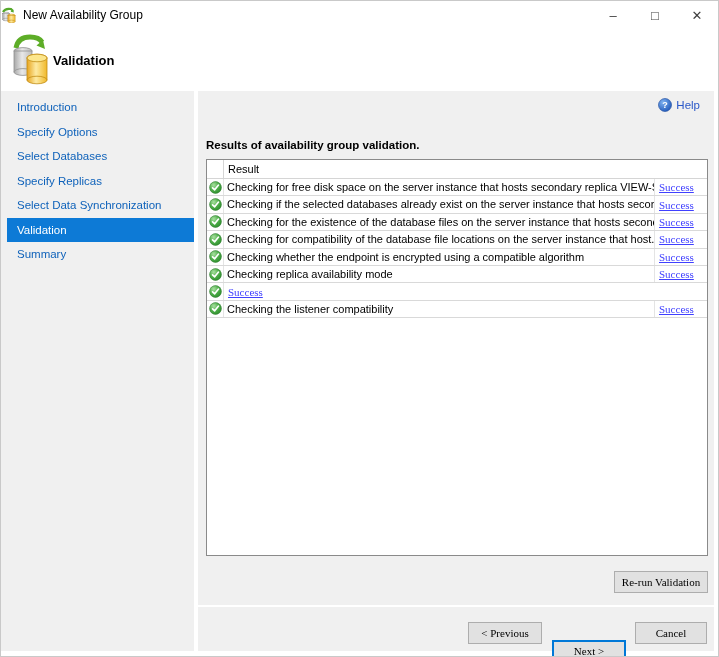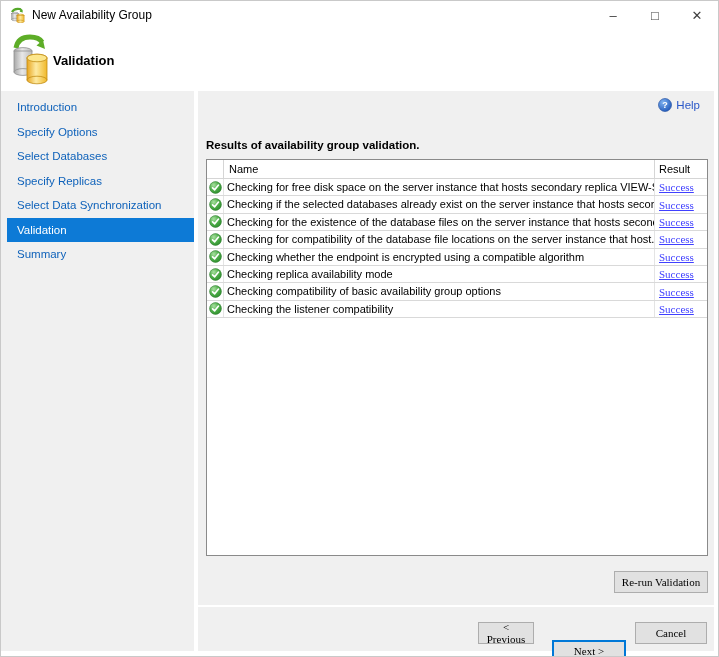--- a/index.html
+++ b/index.html
@@ -4,21 +4,21 @@
 <style>
   * { box-sizing: border-box; }
   html,body { margin:0; padding:0; background:#ffffff; font-family:"Liberation Sans",sans-serif; }
   .window {
     position:relative; width:719px; height:657px; background:#ffffff;
     border:1px solid #c9c9c9; overflow:hidden;
   }
   
   .titlebar {
     position:absolute; top:0; left:0; right:0; height:28px; background:#ffffff;
-    display:flex; align-items:center; padding-left:9px;
+    display:flex; align-items:center; padding-left:0;
   }
   .titlebar-icon { width:16px; height:16px; margin-right:6px; flex:0 0 auto; }
   .titlebar-text { font-size:12px; color:#000000; }
   .win-controls { position:absolute; right:0; top:0; height:28px; display:flex; }
   .win-btn { width:42px; height:28px; display:flex; align-items:center; justify-content:center;
     color:#404040; font-size:13px; cursor:pointer; }
   
   .header {
     position:absolute; top:28px; left:0; right:0; height:62px; background:#ffffff;
     display:flex; align-items:center;
@@ -69,21 +69,21 @@
   .success-link { color:#4040ff; text-decoration:underline; cursor:pointer; font-size:11px; }
   .check-icon { width:13px; height:13px; display:block; }
   
   .btn {
     position:absolute; height:22px; background:#e1e1e1; border:1px solid #adadad;
     font-size:11px; color:#000; display:flex; align-items:center; justify-content:center;
     cursor:pointer; font-family:Liberation Serif, serif;
   }
   .rerun-btn { left:416px; top:480px; width:94px; }
   .divider { position:absolute; left:0; top:514px; width:516px; height:2px; background:#ffffff; }
-  .prev-btn { left:280px; top:531px; width:56px; }
+  .prev-btn { left:270px; top:531px; width:74px; }
   .next-btn { left:354px; top:531px; width:74px; border:2px solid #0078d7;margin-top:18px; }
   .cancel-btn { left:437px; top:531px; width:72px; }
   .hidden-defs { position:absolute; width:0; height:0; }
 </style>
 </head>
 <body>
 
 <svg class="hidden-defs" aria-hidden="true">
   <defs>
     <radialGradient id="greenGrad" cx="35%" cy="30%" r="75%">
@@ -169,21 +169,20 @@
         <text x="7" y="10.2" text-anchor="middle" font-size="9" font-weight="bold" fill="#ffffff" font-family="Liberation Sans, sans-serif">?</text>
       </svg>
       <span>Help</span>
     </div>
 
     <div class="results-label">Results of availability group validation.</div>
 
     <div class="val-table">
       <div class="t-header">
         <div class="c-icon"></div>
-        <div class="c-name">Name</div>
         <div class="c-result">Result</div>
       </div>
       <div id="table-body">
       <div class="t-row">
         <div class="c-icon">
           <svg class="check-icon" viewBox="0 0 16 16">
             <circle cx="8" cy="8" r="7.3" fill="url(#greenGrad)" stroke="#2f7d2f" stroke-width="0.7"></circle>
             <path d="M4.4 8.4 L7 10.9 L11.7 5" fill="none" stroke="#ffffff" stroke-width="2" stroke-linecap="round" stroke-linejoin="round"></path>
           </svg>
         </div>
@@ -246,21 +245,20 @@
         <div class="c-result"><span class="success-link">Success</span></div>
       </div>
 
       <div class="t-row">
         <div class="c-icon">
           <svg class="check-icon" viewBox="0 0 16 16">
             <circle cx="8" cy="8" r="7.3" fill="url(#greenGrad)" stroke="#2f7d2f" stroke-width="0.7"></circle>
             <path d="M4.4 8.4 L7 10.9 L11.7 5" fill="none" stroke="#ffffff" stroke-width="2" stroke-linecap="round" stroke-linejoin="round"></path>
           </svg>
         </div>
-        <div class="c-name">Checking compatibility of basic availability group options</div>
         <div class="c-result"><span class="success-link">Success</span></div>
       </div>
 
       <div class="t-row">
         <div class="c-icon">
           <svg class="check-icon" viewBox="0 0 16 16">
             <circle cx="8" cy="8" r="7.3" fill="url(#greenGrad)" stroke="#2f7d2f" stroke-width="0.7"></circle>
             <path d="M4.4 8.4 L7 10.9 L11.7 5" fill="none" stroke="#ffffff" stroke-width="2" stroke-linecap="round" stroke-linejoin="round"></path>
           </svg>
         </div>

